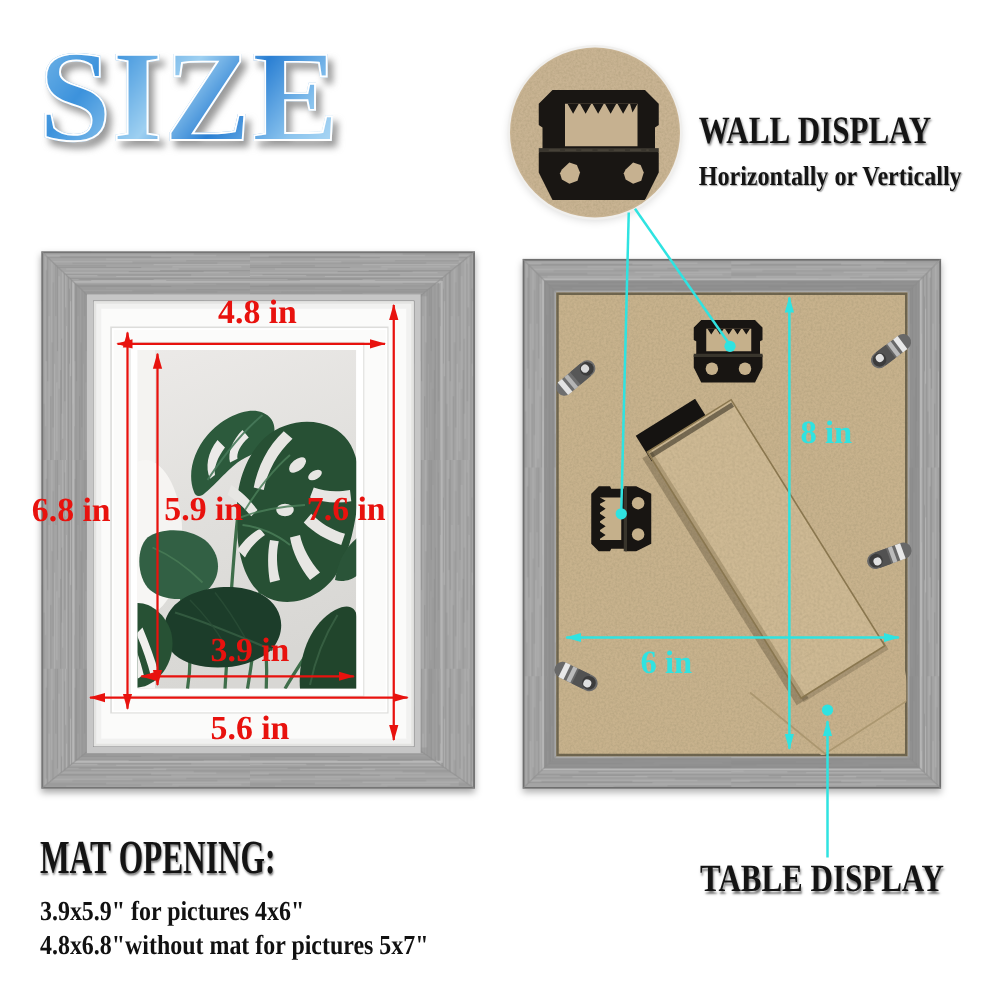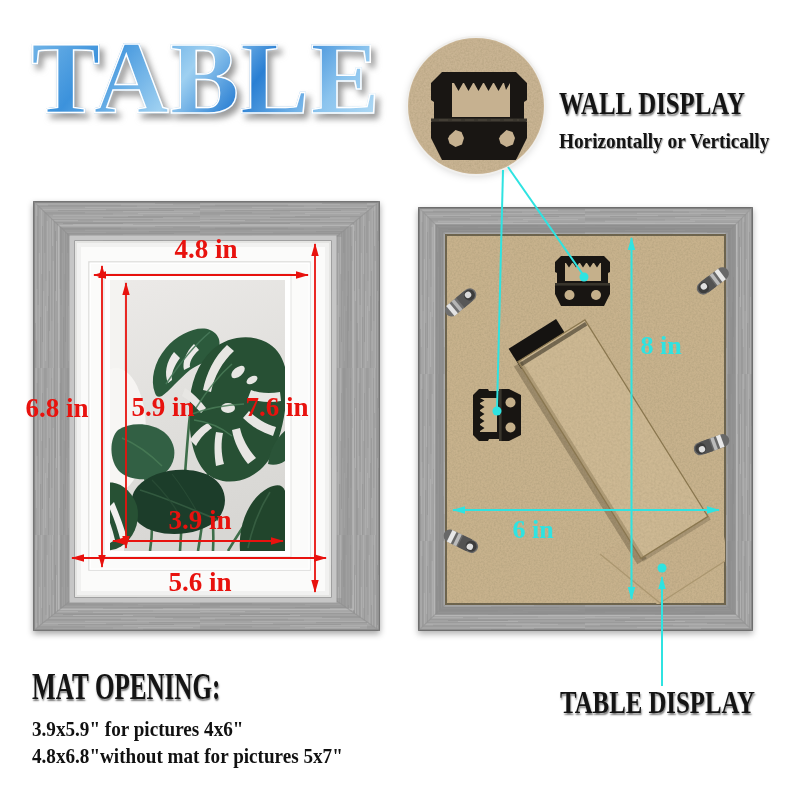--- a/index.html
+++ b/index.html
@@ -22,21 +22,21 @@
 .matline{color:#111;font-weight:bold;font-size:22px;transform:scaleX(0.87);transform-origin:0 0;white-space:nowrap;}
 #matline1{left:32px;top:716px;}
 #matline2{left:32px;top:743px;}
 #inset-circle{left:408px;top:38px;width:136px;height:136px;border-radius:50%;
   background:#c9b493;box-shadow:0 0 0 2px #f0efed, 0 2px 8px rgba(0,0,0,0.18);}
 </style>
 </head>
 <body>
 <div id="canvas">
 
-  <div class="abs" id="size-title">TABLE</div>
+  <div class="abs" id="size-title">SIZE</div>
 
   <div class="abs" id="inset-circle"></div>
 
   <svg class="abs" style="left:408px;top:38px;" width="136" height="136" viewBox="0 0 136 136">
     <defs>
       <clipPath id="circclip">
           <circle cx="68" cy="68" r="67"></circle>
         </clipPath>
     </defs>
     <g clip-path="url(#circclip)">

